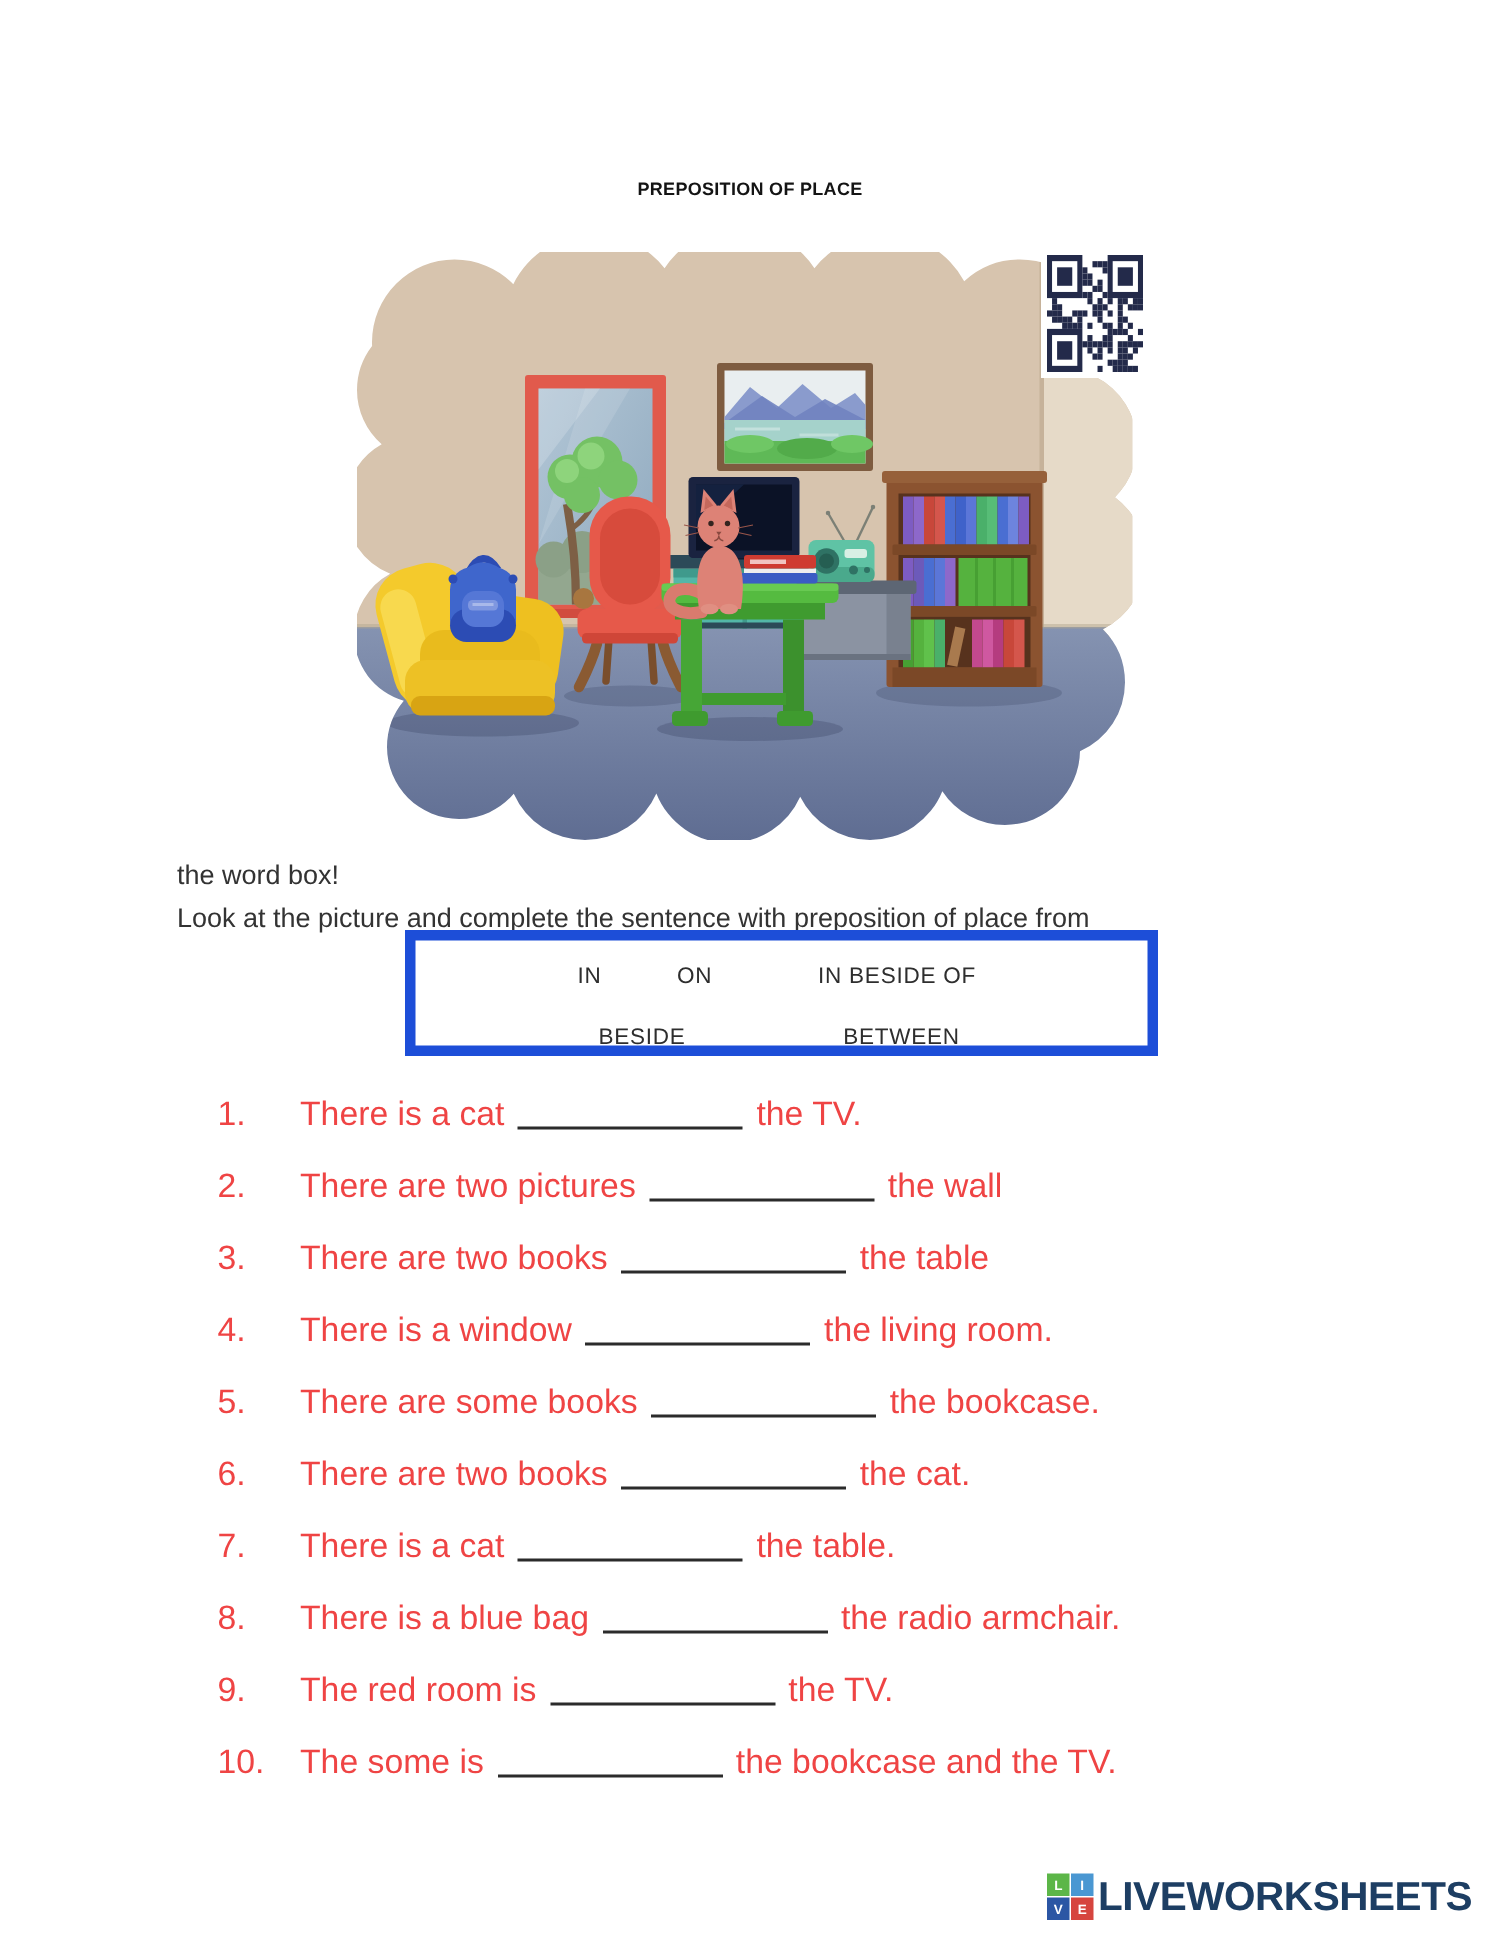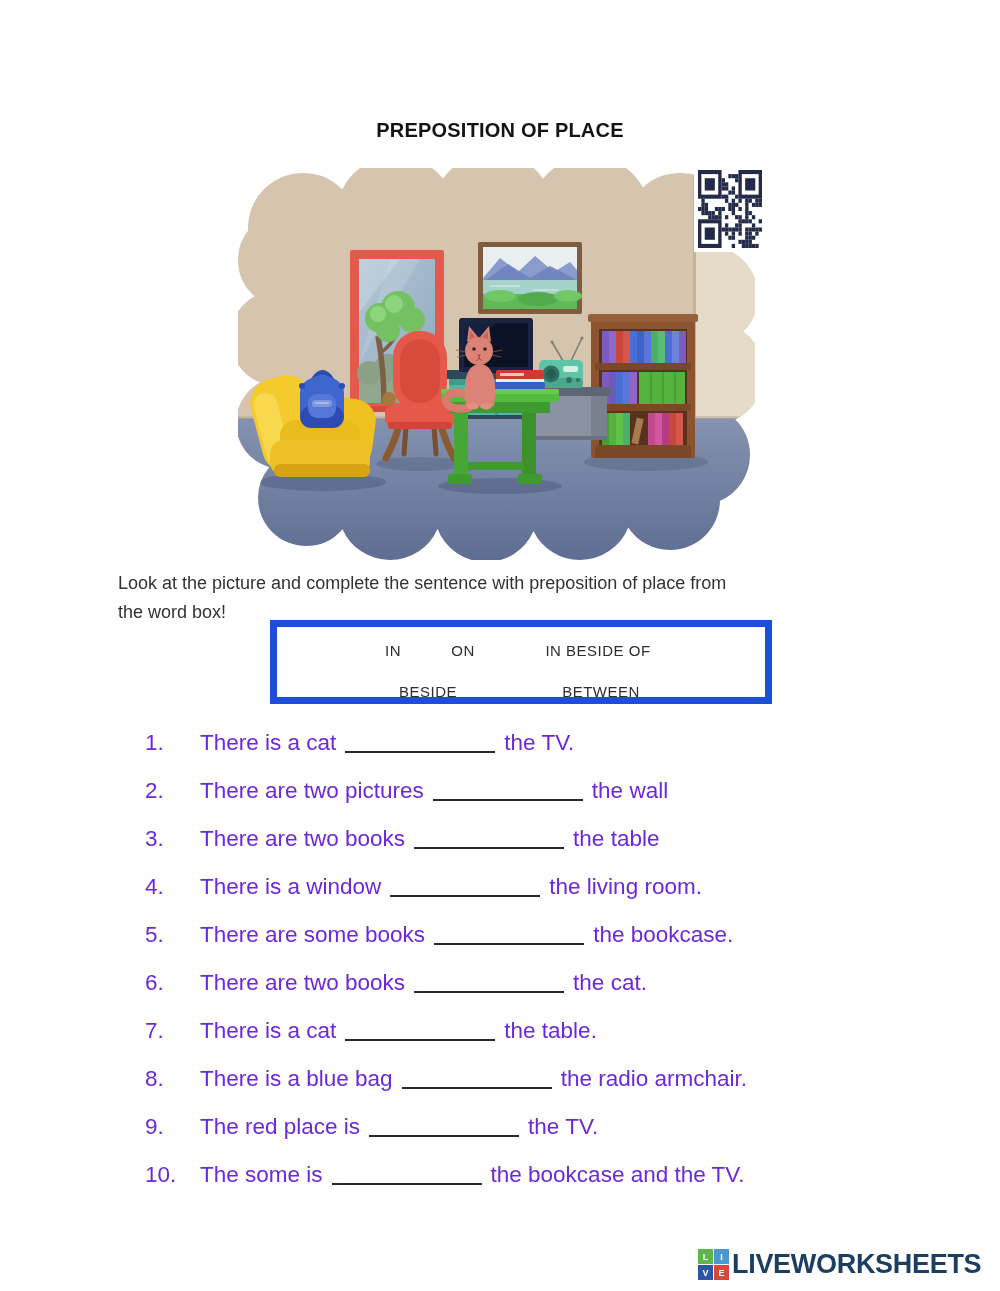--- a/index.html
+++ b/index.html
@@ -1,26 +1,26 @@
 <!DOCTYPE html>
 <html><head>
 <meta charset="utf-8">
 <style>
   html,body{margin:0;padding:0;background:#ffffff;}
   body{width:1000px;height:1291px;position:relative;font-family:"Liberation Sans",sans-serif;overflow:hidden;}
-  .page-title{position:absolute;top:119px;left:0;width:1000px;text-align:center;font-size:20px;font-weight:bold;color:#141414;letter-spacing:.2px;}
+  .page-title{position:absolute;top:119px;left:0;width:1000px;text-align:center;font-size:12px;font-weight:bold;color:#141414;letter-spacing:.2px;}
   .scene{position:absolute;left:238px;top:168px;width:517px;height:392px;}
   .scene svg{display:block;}
   .qr{position:absolute;left:694px;top:166px;width:72px;height:86px;background:#fff;display:flex;align-items:center;justify-content:center;}
   .instructions{position:absolute;left:118px;top:569px;width:800px;font-size:18px;color:#333;line-height:1.6;}
   .instructions span{display:block;}
   .wordbox{position:absolute;left:270px;top:620px;width:502px;height:84px;border:7px solid #1d4ed8;box-sizing:border-box;}
   .wb-word{position:absolute;transform:translateX(-50%);font-size:15px;color:#2e2e2e;letter-spacing:.5px;white-space:nowrap;}
   .questions{position:absolute;left:145px;top:719px;width:830px;}
-  .q{height:48px;line-height:48px;white-space:nowrap;font-size:22.5px;color:#6d28d9;}
+  .q{height:48px;line-height:48px;white-space:nowrap;font-size:22.5px;color:#ef4444;}
   .qnum{display:inline-block;width:55px;}
   .blank{display:inline-block;width:150px;height:5px;border-bottom:2.4px solid #2b2b2b;margin:0 9px;position:relative;top:3px;}
   .logo{position:absolute;left:698px;top:1249px;display:flex;align-items:center;}
   .logo-grid{width:31px;height:31px;display:grid;grid-template-columns:1fr 1fr;grid-template-rows:1fr 1fr;gap:1px;margin-right:3px;flex:none;}
   .logo-cell{color:#fff;font-size:9px;font-weight:bold;display:flex;align-items:center;justify-content:center;}
   .lc0{background:#5cb648;}.lc1{background:#4a97d2;}.lc2{background:#2b56a4;}.lc3{background:#d6453e;}
   .logo-text{font-size:27px;font-weight:bold;color:#1d3e63;letter-spacing:-.3px;}
 </style>
 </head>
 <body>
@@ -366,42 +366,42 @@
         <rect fill="#ffffff" x="52" y="4" width="20" height="20"></rect>
         <rect x="56" y="8" width="12" height="12"></rect>
         <rect x="0" y="48" width="28" height="28"></rect>
         <rect fill="#ffffff" x="4" y="52" width="20" height="20"></rect>
         <rect x="8" y="56" width="12" height="12"></rect>
       </g>
     </svg>
 </div>
 
 <div class="instructions">
+  <span>the word box!</span>
   <span>Look at the picture and complete the sentence with preposition of place from</span>
-  <span>the word box!</span>
 </div>
 
 <div class="wordbox">
   <span class="wb-word" style="left:116px;top:15px;">IN</span>
   <span class="wb-word" style="left:186px;top:15px;">ON</span>
   <span class="wb-word" style="left:321px;top:15px;">IN BESIDE OF</span>
   <span class="wb-word" style="left:151px;top:56px;">BESIDE</span>
   <span class="wb-word" style="left:324px;top:56px;">BETWEEN</span>
 </div>
 
 <div class="questions">
   <div class="q"><span class="qnum">1.</span><span class="qtext">There is a cat</span><span class="blank"></span><span class="qtext">the TV.</span></div>
   <div class="q"><span class="qnum">2.</span><span class="qtext">There are two pictures</span><span class="blank"></span><span class="qtext">the wall</span></div>
   <div class="q"><span class="qnum">3.</span><span class="qtext">There are two books</span><span class="blank"></span><span class="qtext">the table</span></div>
   <div class="q"><span class="qnum">4.</span><span class="qtext">There is a window</span><span class="blank"></span><span class="qtext">the living room.</span></div>
   <div class="q"><span class="qnum">5.</span><span class="qtext">There are some books</span><span class="blank"></span><span class="qtext">the bookcase.</span></div>
   <div class="q"><span class="qnum">6.</span><span class="qtext">There are two books</span><span class="blank"></span><span class="qtext">the cat.</span></div>
   <div class="q"><span class="qnum">7.</span><span class="qtext">There is a cat</span><span class="blank"></span><span class="qtext">the table.</span></div>
   <div class="q"><span class="qnum">8.</span><span class="qtext">There is a blue bag</span><span class="blank"></span><span class="qtext">the radio armchair.</span></div>
-  <div class="q"><span class="qnum">9.</span><span class="qtext">The red place is</span><span class="blank"></span><span class="qtext">the TV.</span></div>
+  <div class="q"><span class="qnum">9.</span><span class="qtext">The red room is</span><span class="blank"></span><span class="qtext">the TV.</span></div>
   <div class="q"><span class="qnum">10.</span><span class="qtext">The some is</span><span class="blank"></span><span class="qtext">the bookcase and the TV.</span></div>
 </div>
 
 <div class="logo">
   <div class="logo-grid">
     <div class="logo-cell lc0">L</div>
     <div class="logo-cell lc1">I</div>
     <div class="logo-cell lc2">V</div>
     <div class="logo-cell lc3">E</div>
   </div>

